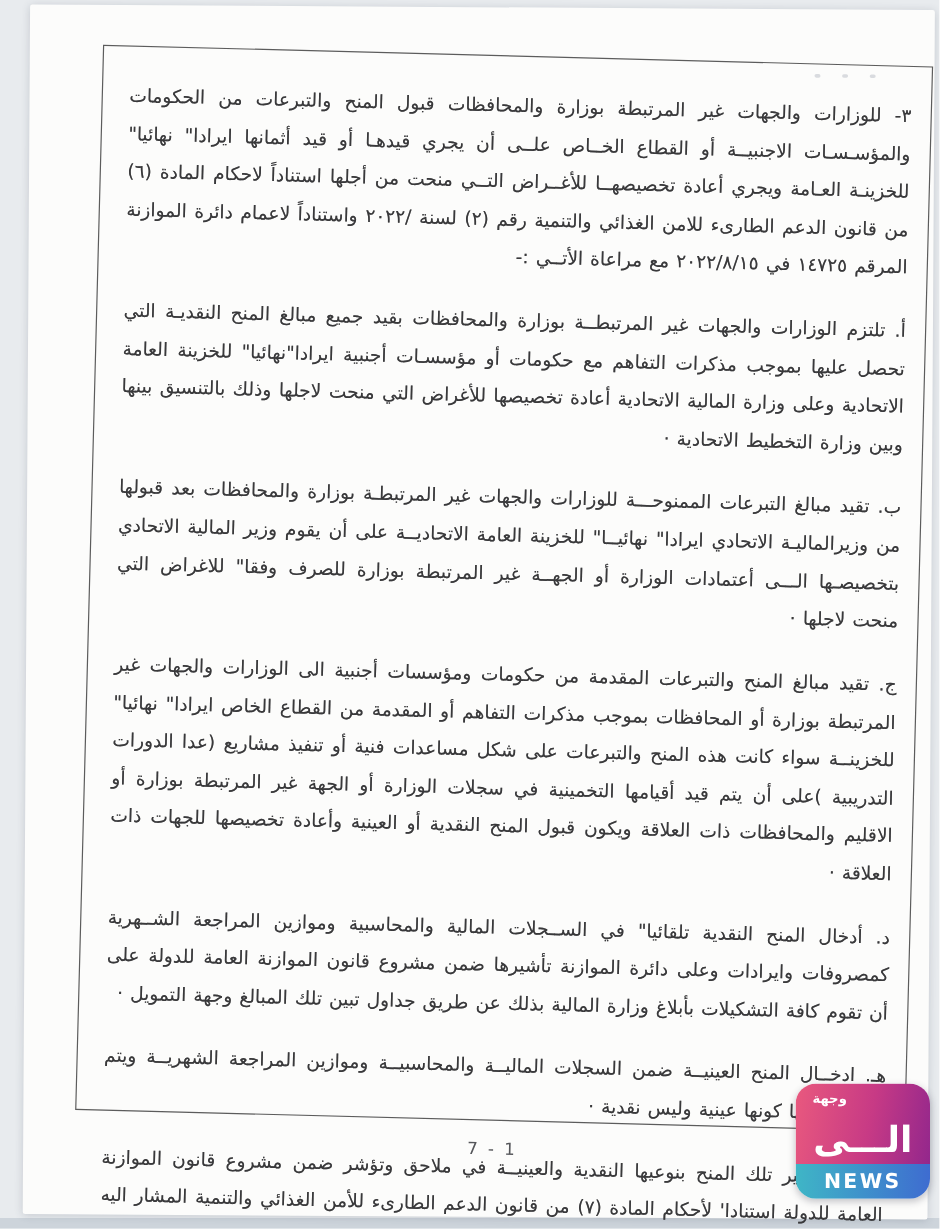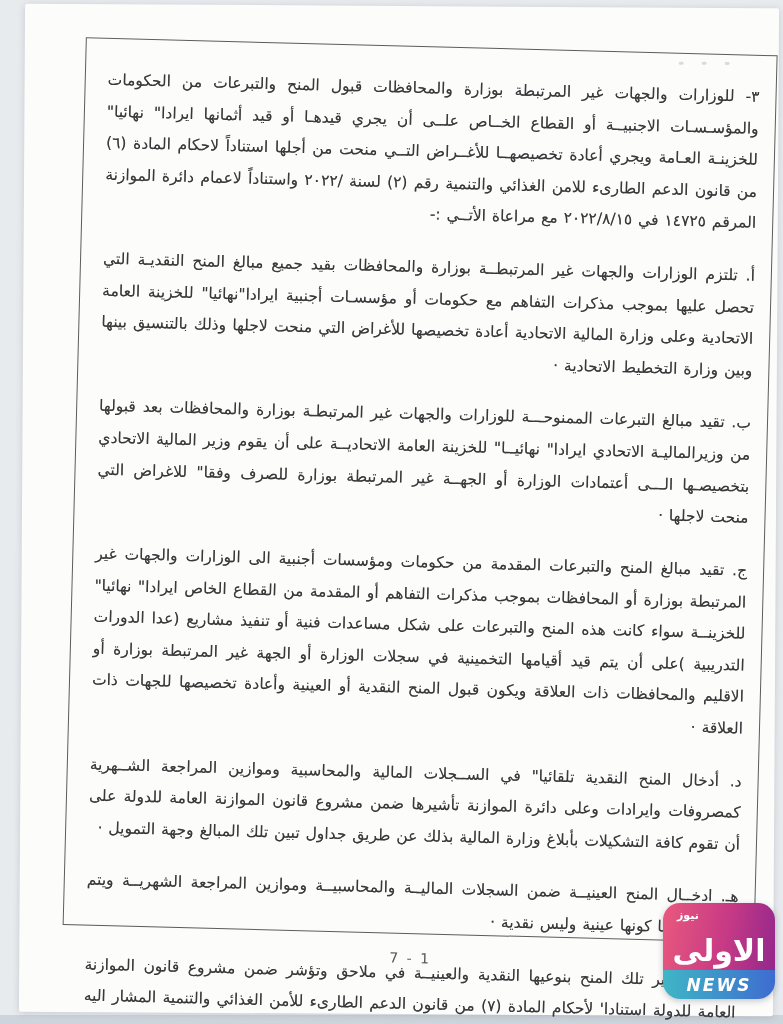--- a/index.html
+++ b/index.html
@@ -38,21 +38,21 @@
         border-radius:17px;overflow:hidden;display:flex;flex-direction:column;
         box-shadow:0 2px 6px rgba(40,40,60,.25);z-index:5;}
   .logo-top{flex:1;background:linear-gradient(100deg,#e9597e 0%,#c73a85 55%,#93278c 100%);
             position:relative;display:flex;align-items:flex-end;justify-content:center;
             padding-bottom:4px;}
   .logo-big{color:#ffffff;font-weight:bold;font-size:30px;line-height:1;
             letter-spacing:-1px;}
   .logo-small{position:absolute;top:6px;left:14px;color:#ffffff;
               font-size:11px;font-weight:bold;}
   .logo-bottom{height:29px;background:linear-gradient(90deg,#3fb6c6 0%,#3e6cd0 100%);
-               display:flex;align-items:center;justify-content:center;font-style:italic;}
+               display:flex;align-items:center;justify-content:center;}
   .logo-news{color:#ffffff;font-weight:bold;font-size:17px;letter-spacing:2px;}
 </style>
 </head>
 <body>
 
 <div class="screenshot">
 
   <div class="bottom-band"></div>
 
   <div class="paper">
@@ -69,21 +69,21 @@
       <p>د. أدخال المنح النقدية تلقائيا" في الســجلات المالية والمحاسبية وموازين المراجعة الشــهرية كمصروفات وايرادات وعلى دائرة الموازنة تأشيرها ضمن مشروع قانون الموازنة العامة للدولة على أن تقوم كافة التشكيلات بأبلاغ وزارة المالية بذلك عن طريق جداول تبين تلك المبالغ وجهة التمويل ·</p>
       <p>هـ. ادخــال المنح العينيــة ضمن السجلات الماليــة والمحاسبيــة وموازين المراجعة الشهريــة ويتم الافصاح عنها كونها عينية وليس نقدية ·</p>
       <p>و. يتم تأشير تلك المنح بنوعيها النقدية والعينيــة في ملاحق وتؤشر ضمن مشروع قانون الموازنة العامة للدولة استنادا' لأحكام المادة (٧) من قانون الدعم الطارىء للأمن الغذائي والتنمية المشار اليه اعلاه ·</p>
     </div>
 
     <div class="page-number">7 - 1</div>
   </div>
 
   <div class="logo">
     <div class="logo-top">
-      <span class="logo-small">نيوز</span>
-      <span class="logo-big">الاولى</span>
+      <span class="logo-small">وجهة</span>
+      <span class="logo-big">الـــى</span>
     </div>
     <div class="logo-bottom">
       <span class="logo-news">NEWS</span>
     </div>
   </div>
 
 </div>
 
 </body></html>

